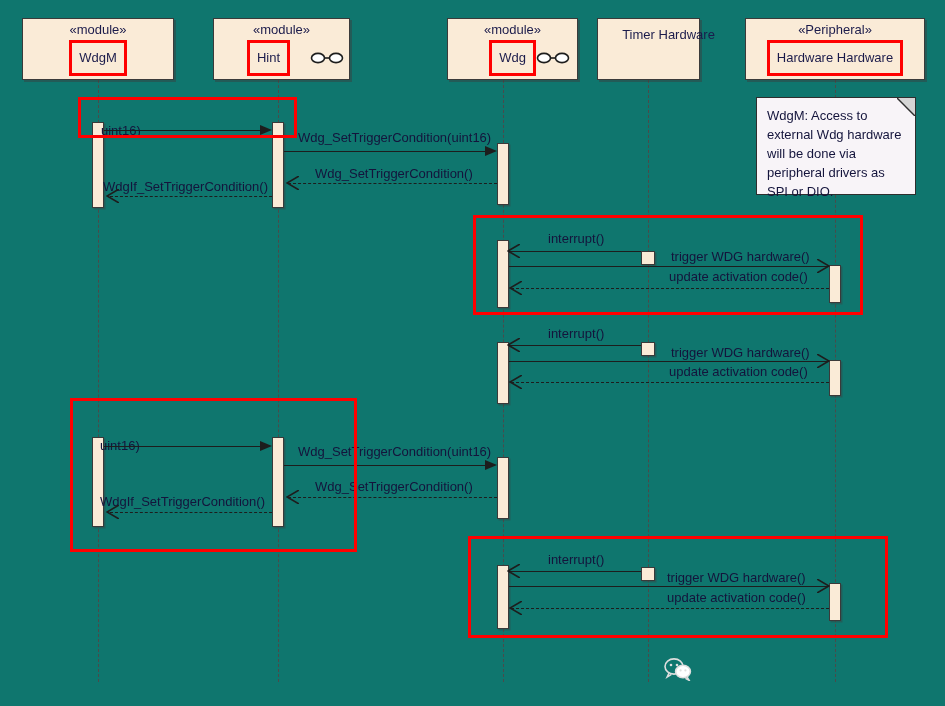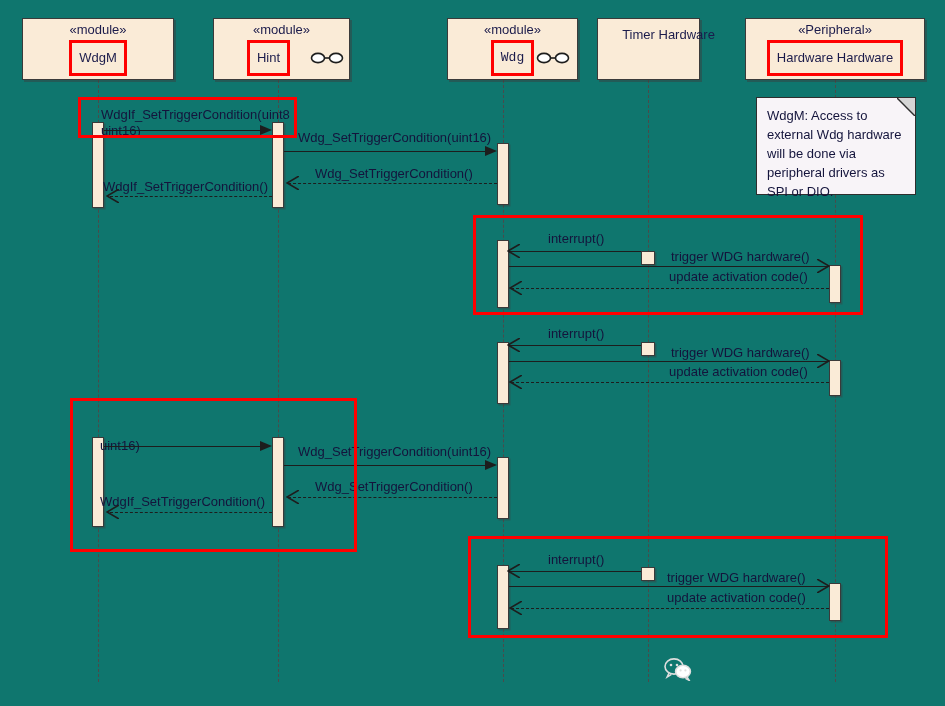--- a/index.html
+++ b/index.html
@@ -165,21 +165,21 @@
     <div class="lifeline-name boxed" style="margin-right:26px;">Hint</div>
   </div>
   <svg class="lollipop" style="left:310px; top:50px;" width="34" height="16" viewBox="0 0 34 16">
     <ellipse cx="8" cy="8" rx="6.5" ry="4.6" fill="#ffffff" stroke="#1d1d1d" stroke-width="1.6"></ellipse>
     <line x1="14" y1="8" x2="20" y2="8" stroke="#1d1d1d" stroke-width="1.6"></line>
     <ellipse cx="26" cy="8" rx="6.5" ry="4.6" fill="#ffffff" stroke="#1d1d1d" stroke-width="1.6"></ellipse>
   </svg>
 
   <div class="lifeline-box" style="left:447px; top:18px; width:131px; height:62px;">
     <div class="stereotype">«module»</div>
-    <div class="lifeline-name boxed" style="font-family:Liberation Mono, monospace;">Wdg</div>
+    <div class="lifeline-name boxed" style="">Wdg</div>
   </div>
   <svg class="lollipop" style="left:536px; top:50px;" width="34" height="16" viewBox="0 0 34 16">
     <ellipse cx="8" cy="8" rx="6.5" ry="4.6" fill="#ffffff" stroke="#1d1d1d" stroke-width="1.6"></ellipse>
     <line x1="14" y1="8" x2="20" y2="8" stroke="#1d1d1d" stroke-width="1.6"></line>
     <ellipse cx="26" cy="8" rx="6.5" ry="4.6" fill="#ffffff" stroke="#1d1d1d" stroke-width="1.6"></ellipse>
   </svg>
 
   <div class="lifeline-box" style="left:597px; top:18px; width:103px; height:62px; justify-content:flex-start; padding-top:8px;padding-left:40px;">
     <div class="lifeline-name plain">Timer Hardware</div>
   </div>
@@ -210,21 +210,20 @@
   <div class="activation" style="left:829px; top:360px; width:12px; height:36px;"></div>
 
   <div class="activation" style="left:92px;  top:437px; width:12px; height:90px;"></div>
   <div class="activation" style="left:272px; top:437px; width:12px; height:90px;"></div>
   <div class="activation" style="left:497px; top:457px; width:12px; height:62px;"></div>
 
   <div class="activation" style="left:497px; top:565px; width:12px; height:64px;"></div>
   <div class="activation" style="left:641px; top:567px; width:14px; height:14px;"></div>
   <div class="activation" style="left:829px; top:583px; width:12px; height:38px;"></div>
 
-  <div class="msg-label" style="left:101px; top:107px;">WdgIf_SetTriggerCondition(uint8</div>
   <div class="msg-label" style="left:101px; top:123px;">uint16)</div>
   <div class="msg-line" style="left:104px; top:130px; width:156px;"></div>
   <div class="arrow-solid right" style="left:260px; top:124.5px;"></div>
 
   <div class="msg-label" style="left:298px; top:130px;">Wdg_SetTriggerCondition(uint16)</div>
   <div class="msg-line" style="left:284px; top:151px; width:201px;"></div>
   <div class="arrow-solid right" style="left:485px; top:145.5px;"></div>
 
   <div class="msg-label" style="left:315px; top:166px;">Wdg_SetTriggerCondition()</div>
   <div class="msg-line dashed" style="left:288px; top:183px; width:209px;"></div>

